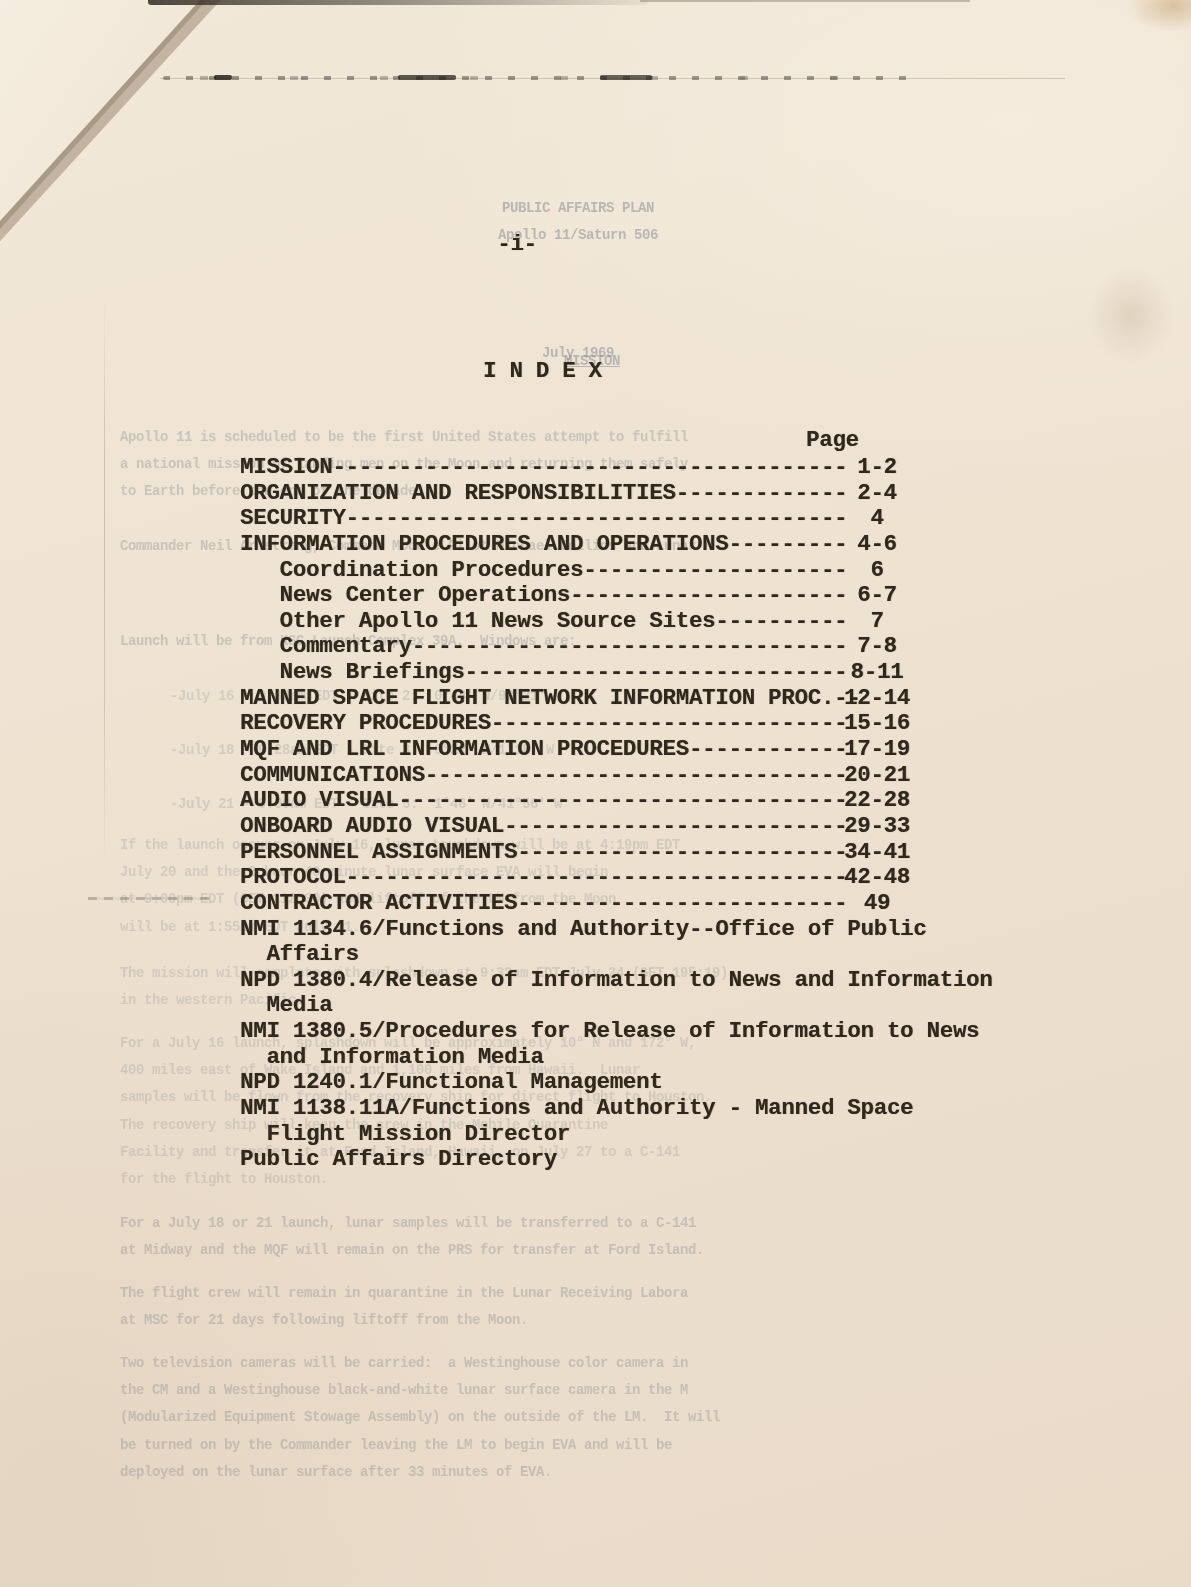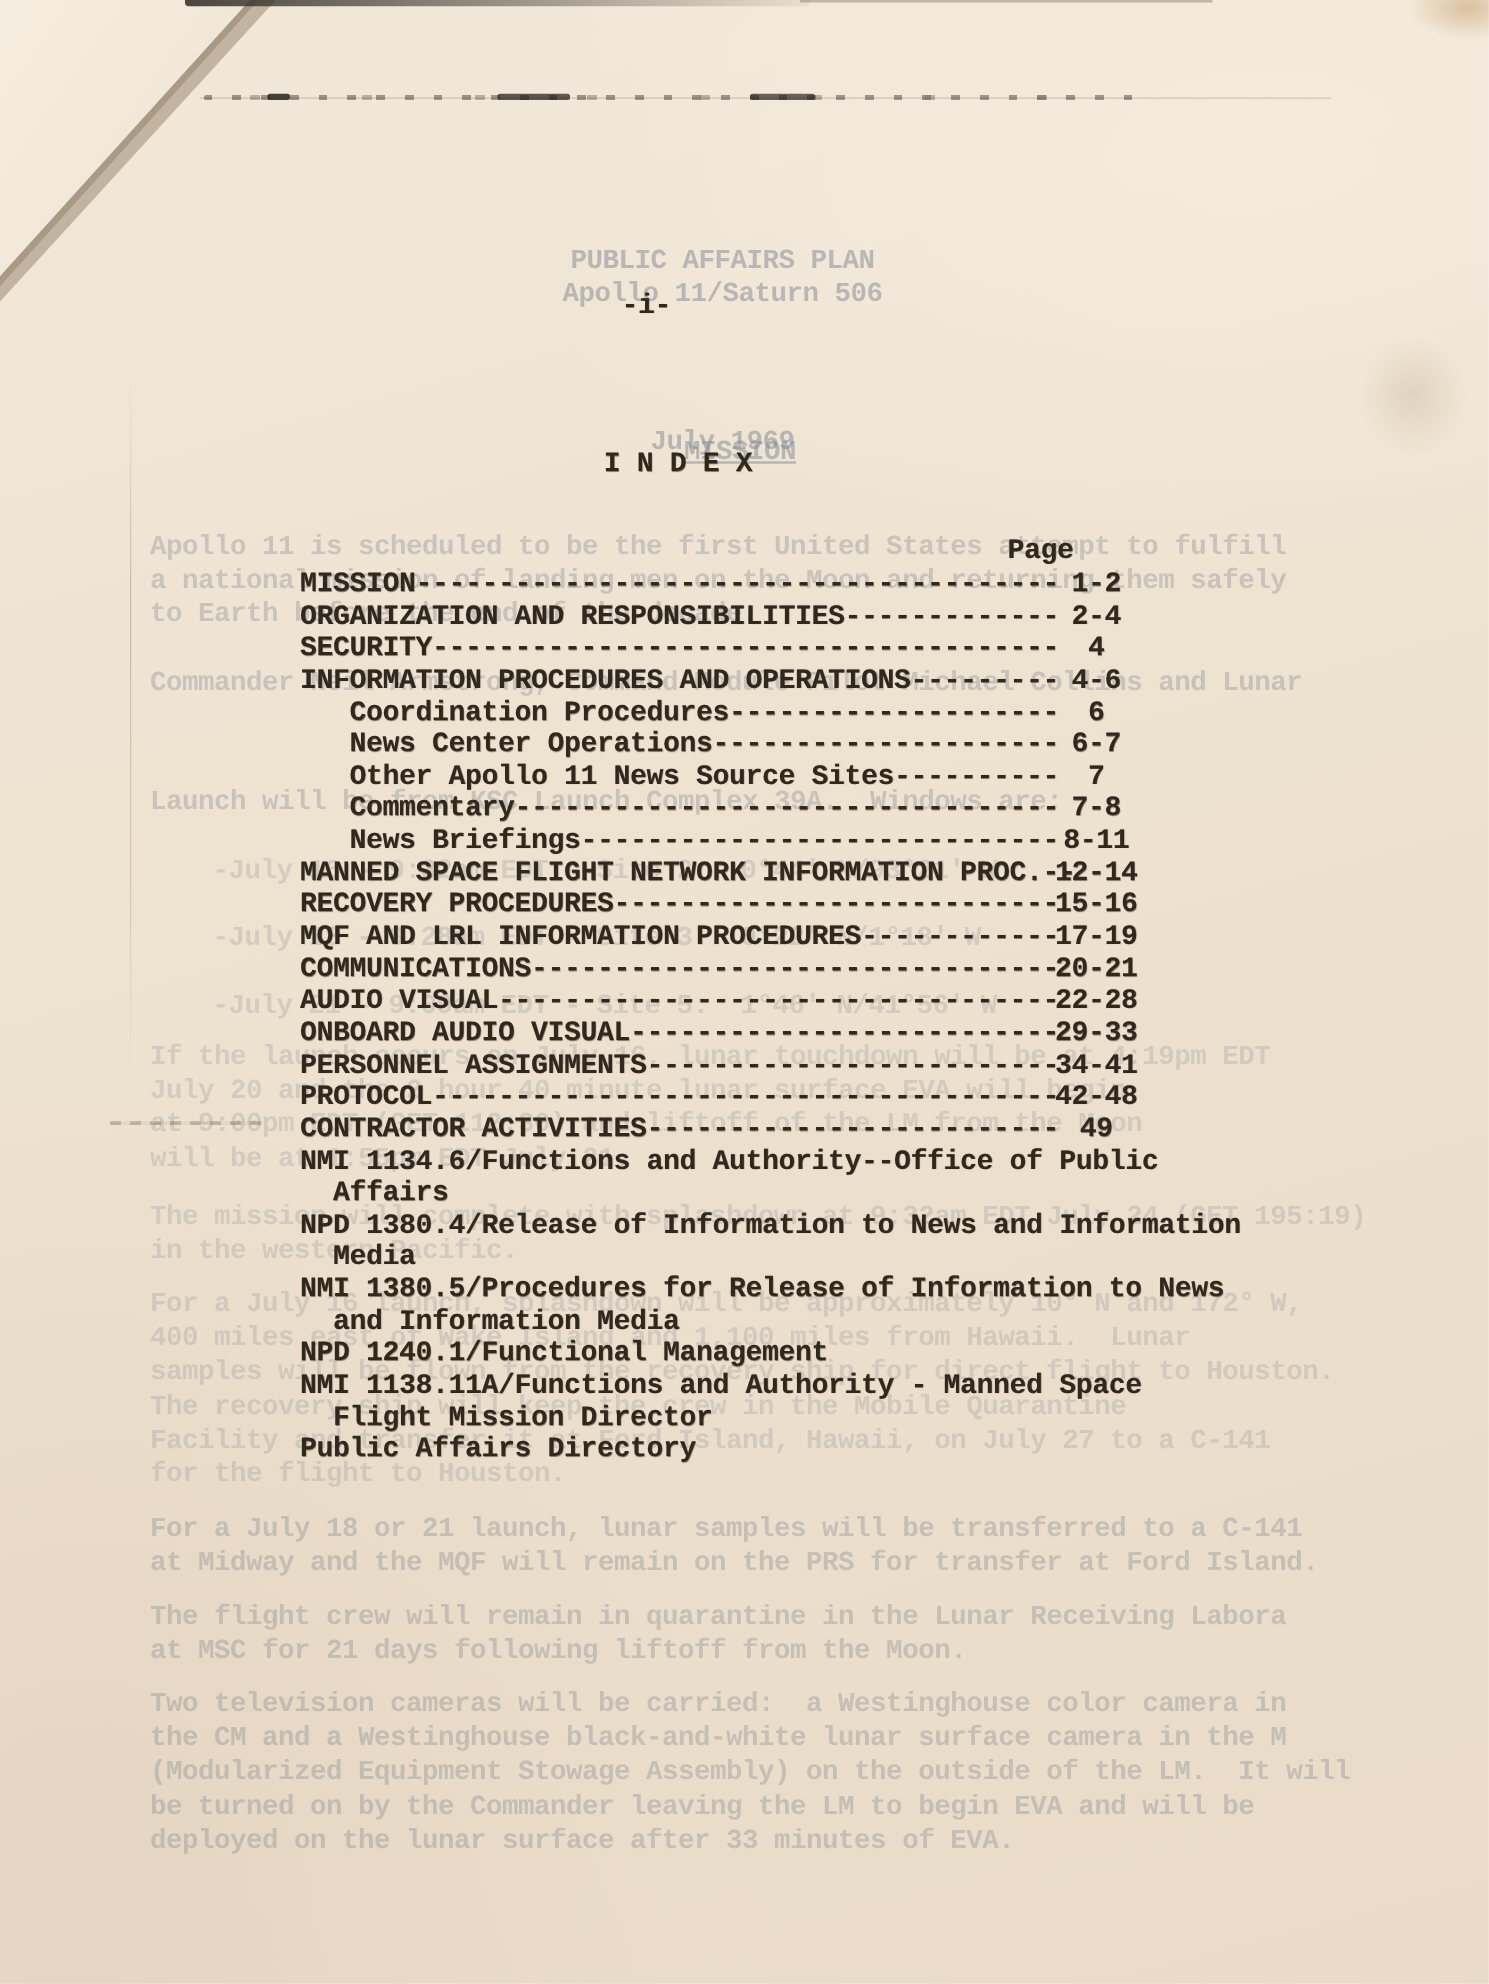--- a/index.html
+++ b/index.html
@@ -27,21 +27,21 @@
   #page-col-header{left:806px;top:427px;width:84px;}
   #index-list{left:211px;top:454px;}
   #index-list .row{position:relative;height:25.65px;margin-left:29px;}
   #index-list .pg{position:absolute;left:595px;top:0;width:84px;text-align:center;}
   
   #ghost-layer{position:absolute;inset:0;}
   .ghost-block{
     position:absolute;
     font-family:"Liberation Mono",monospace;
     font-weight:700;
-    font-size:22px;line-height:27.2px;
+    font-size:14px;line-height:27.2px;
     letter-spacing:-0.4px;
     white-space:pre;
     filter:blur(0.6px);
   }
   .tone-strong{color:rgba(118,127,139,0.46);}
   .tone-normal{color:rgba(118,127,139,0.32);}
   .tone-faint{color:rgba(118,127,139,0.22);}
   .gh-center{transform:translateX(-50%);text-align:center;}
   .gh-underline{text-decoration:underline;}
   

